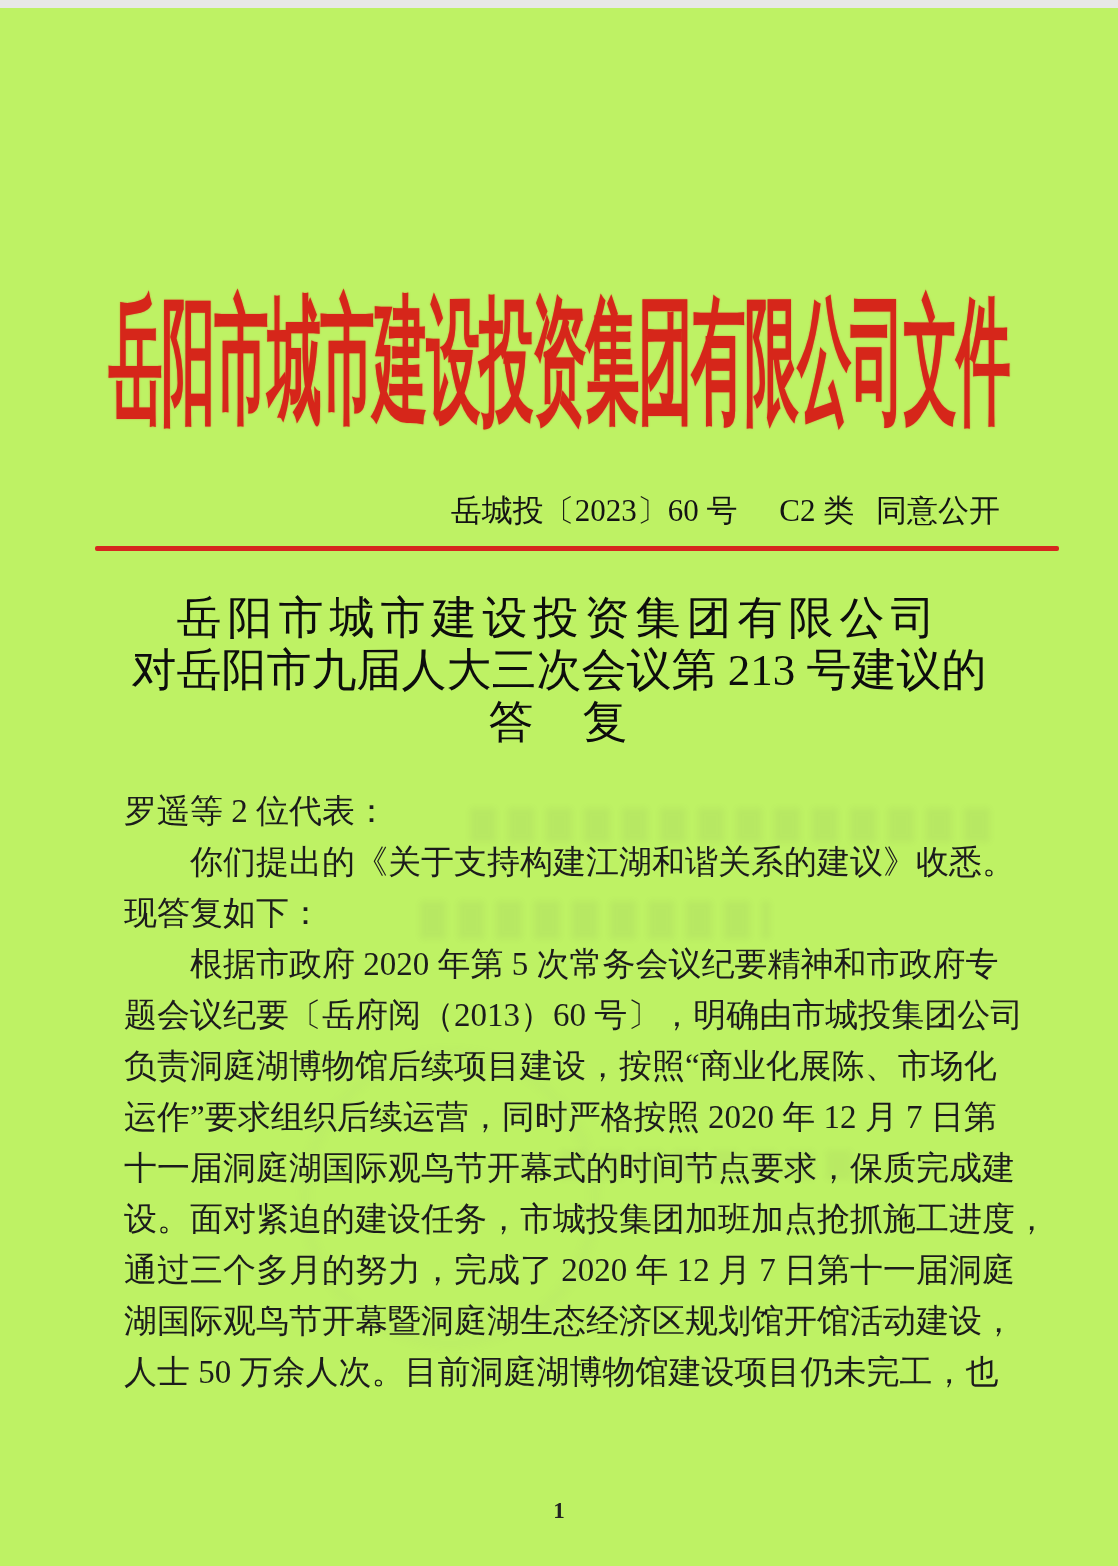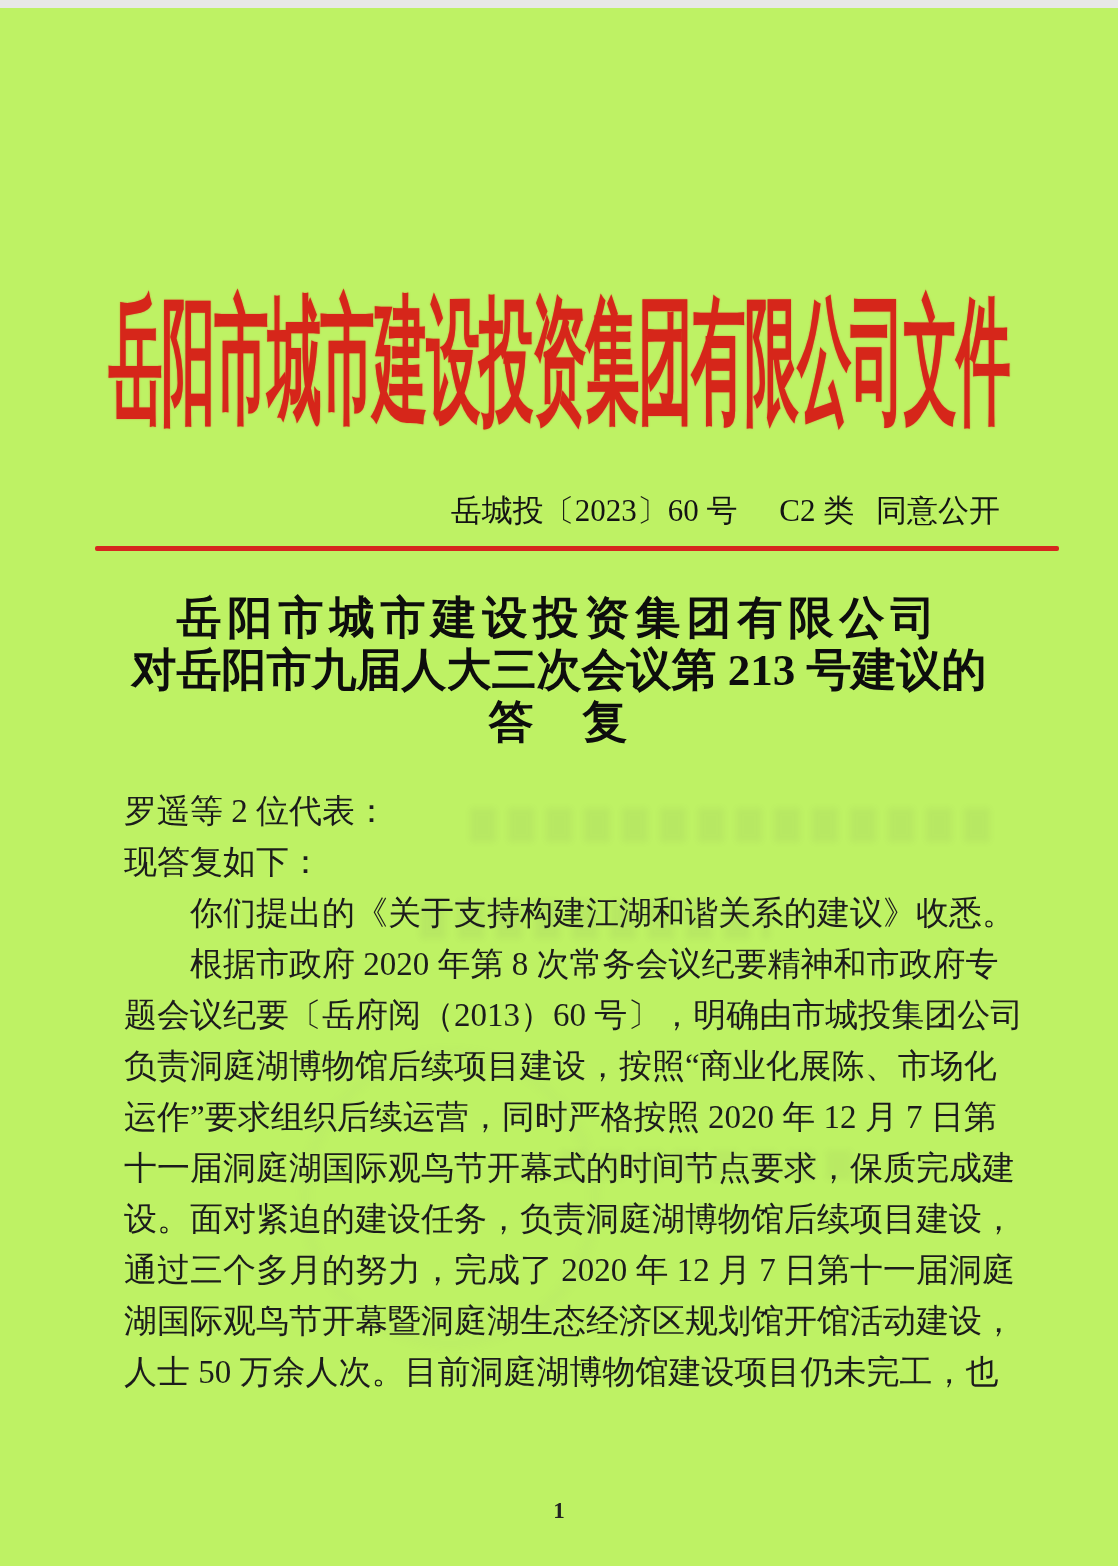--- a/index.html
+++ b/index.html
@@ -52,21 +52,21 @@
     height: 5px;
     background: #d6281e;
     border-radius: 2px;
   }
   .title {
     position: absolute;
     top: 584px;
     left: 0;
     width: 1118px;
     text-align: center;
-    font-weight: 700;
+    font-weight: 400;
     color: #0d0d0d;
     line-height: 52px;
     font-size: 45px;
   }
   .title .t1 { letter-spacing: 6px; }
   .title .t2 { letter-spacing: 0px; }
   .title .t3 { letter-spacing: 2px; }
   .body {
     position: absolute;
     top: 778px;
@@ -141,28 +141,28 @@
     <div class="t3">答　复</div>
   </div>
 
   <div class="ghost ghost-a"></div>
   <div class="ghost ghost-b"></div>
   <div class="ghost ghost-c"></div>
   <div class="ghost-seal"></div>
 
   <div class="body">
       <div class="body-line">罗遥等 2 位代表：</div>
+      <div class="body-line indent">你们提出的《关于支持构建江湖和谐关系的建议》收悉。</div>
       <div class="body-line">现答复如下：</div>
-      <div class="body-line indent">你们提出的《关于支持构建江湖和谐关系的建议》收悉。</div>
-      <div class="body-line indent">根据市政府 2020 年第 8 次常务会议纪要精神和市政府专</div>
+      <div class="body-line indent">根据市政府 2020 年第 5 次常务会议纪要精神和市政府专</div>
       <div class="body-line">题会议纪要〔岳府阅（2013）60 号〕，明确由市城投集团公司</div>
       <div class="body-line">负责洞庭湖博物馆后续项目建设，按照“商业化展陈、市场化</div>
       <div class="body-line">运作”要求组织后续运营，同时严格按照 2020 年 12 月 7 日第</div>
       <div class="body-line">十一届洞庭湖国际观鸟节开幕式的时间节点要求，保质完成建</div>
-      <div class="body-line">设。面对紧迫的建设任务，负责洞庭湖博物馆后续项目建设，</div>
+      <div class="body-line">设。面对紧迫的建设任务，市城投集团加班加点抢抓施工进度，</div>
       <div class="body-line">通过三个多月的努力，完成了 2020 年 12 月 7 日第十一届洞庭</div>
       <div class="body-line">湖国际观鸟节开幕暨洞庭湖生态经济区规划馆开馆活动建设，</div>
       <div class="body-line">人士 50 万余人次。目前洞庭湖博物馆建设项目仍未完工，也</div>
     </div>
 
   <div class="page-number">1</div>
 
 </div>
 
 </body></html>

